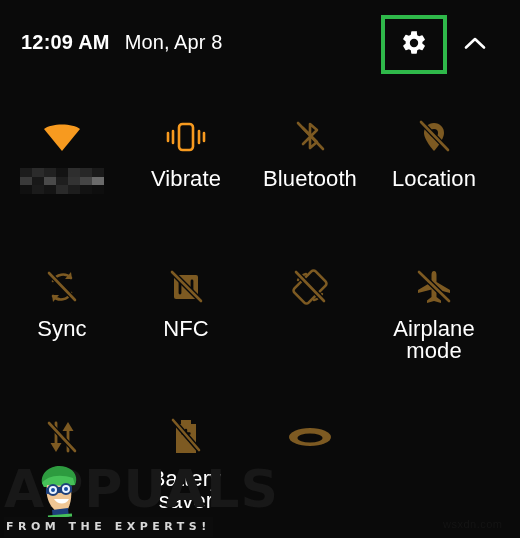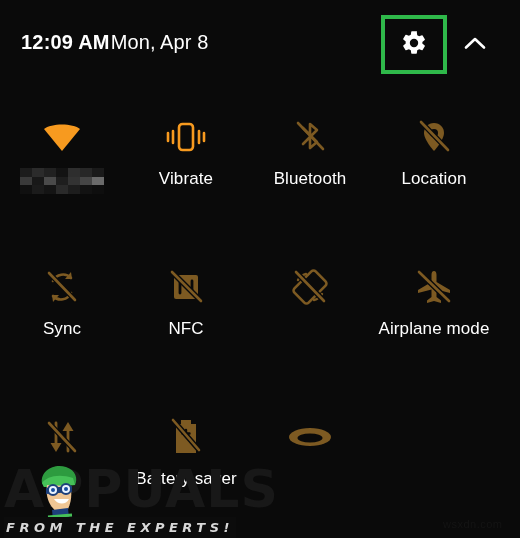--- a/index.html
+++ b/index.html
@@ -33,21 +33,21 @@
     color: #ffffff;
     font-size: 20px;
     line-height: 24px;
   }
   #status-time {
     font-weight: bold;
     letter-spacing: 0.2px;
   }
   #status-date {
     font-weight: normal;
-    margin-left: 1px;
+    margin-left: 15px;
     letter-spacing: 0.1px;
   }
   #gear-highlight {
     position: absolute;
     left: 381px;
     top: 15px;
     width: 66px;
     height: 59px;
     box-sizing: border-box;
     border: 4px solid #2fb84a;
@@ -96,21 +96,21 @@
     align-items: center;
     justify-content: center;
   }
   .tile-label {
     position: absolute;
     left: 2px;
     top: 72px;
     width: 120px;
     text-align: center;
     color: #ffffff;
-    font-size: 17px;
+    font-size: 22px;
     line-height: 22px;
     letter-spacing: 0.1px;
   }
   
   .tile-label.redacted {
     top: 72px;
     height: 26px;
     overflow: hidden;
   }
   .mosaic {
@@ -140,28 +140,27 @@
     font-weight: bold;
     letter-spacing: 1px;
     color: #181818;
     line-height: 52px;
     font-family: "DejaVu Sans", sans-serif;
   }
   #appuals-tagline {
     position: absolute;
     left: 4px;
     top: 62px;
-    font-size: 13px;
+    font-size: 11px;
     font-weight: bold;
     letter-spacing: 4.5px;
     color: #d8d8d8;
     background: #0c0c0c;
     padding: 3px 2px 4px 2px;
     font-family: "DejaVu Sans", sans-serif;
-    font-style: italic;
   }
   #appuals-mascot {
     position: absolute;
     left: 28px;
     top: 6px;
     width: 58px;
     height: 62px;
   }
   #site-watermark {
     position: absolute;

